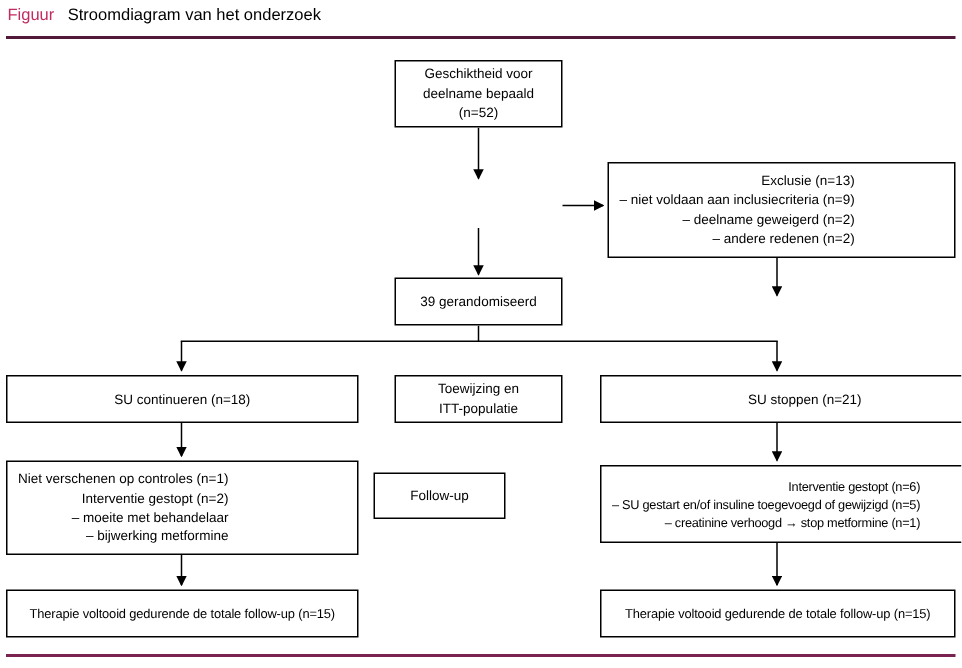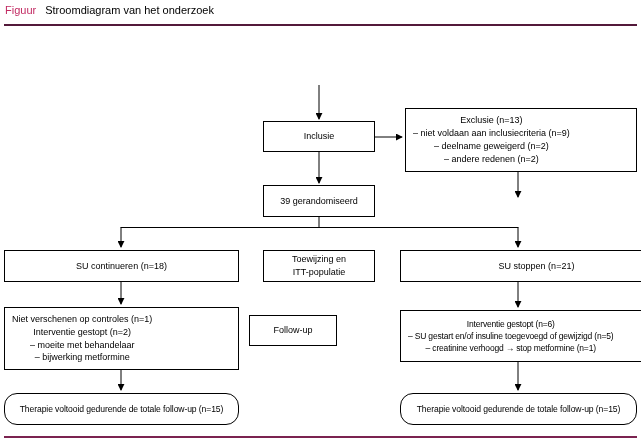--- a/index.html
+++ b/index.html
@@ -11,23 +11,23 @@
   .figure-label { color:var(--figure-label,#c22a62); margin-right:9px; }
   .rule { position:absolute; left:4px; width:633px; height:2px; }
   .rule-top { top:24px; background:var(--rule-top,#53193a); }
   .rule-bottom { top:436px; background:var(--rule-bottom,#7b2350); }
 
   .box {
     position:absolute; box-sizing:border-box; border:1px solid #000; background:#fff;
     display:flex; align-items:center; font-size:9px; line-height:1.42; white-space:pre;
   }
   .box.center { justify-content:center; text-align:center; }
-  .box.left   { padding-left:7px; padding-right:3px; text-align:center; }
+  .box.left   { padding-left:7px; padding-right:3px; text-align:right; }
   .small    { font-size:8.5px; letter-spacing:-0.18px; }
-  .complete { font-size:8.6px; letter-spacing:-0.1px;border-radius:13px; }
+  .complete { font-size:8.6px; letter-spacing:-0.1px; }
 
   .connectors { position:absolute; left:0; top:0; pointer-events:none; }
 </style>
 </head>
 <body>
 
 <div class="canvas">
 
   <div class="figure-header">
     <span class="figure-label">Figuur</span><span>Stroomdiagram van het onderzoek</span>
@@ -50,22 +50,24 @@
       <line x1="120.5" y1="227.5" x2="518.5" y2="227.5"></line>
       <line x1="121" y1="227.5" x2="121" y2="247" marker-end="url(#ah)"></line>
       <line x1="518" y1="227.5" x2="518" y2="247" marker-end="url(#ah)"></line>
       <line x1="121" y1="282" x2="121" y2="304" marker-end="url(#ah)"></line>
       <line x1="121" y1="370" x2="121" y2="390" marker-end="url(#ah)"></line>
       <line x1="518" y1="282" x2="518" y2="307" marker-end="url(#ah)"></line>
       <line x1="518" y1="362" x2="518" y2="390" marker-end="url(#ah)"></line>
     </g>
   </svg>
 
+  <div class="box center" style="left:263px; top:40px; width:112px; height:45px;">Geschiktheid voor
+deelname bepaald
+(n=52)</div>
 
-  <div class="box center" style="left:263px; top:121px; width:112px; height:31px;">Inclusie</div>
 
   <div class="box left" style="left:405px; top:108px; width:232px; height:64px;">Exclusie (n=13)
 – niet voldaan aan inclusiecriteria (n=9)
 – deelname geweigerd (n=2)
 – andere redenen (n=2)</div>
 
   <div class="box center" style="left:263px; top:185px; width:112px; height:32px;">39 gerandomiseerd</div>
 
   <div class="box center" style="left:4px; top:250px; width:235px; height:32px;">SU continueren (n=18)</div>
 

